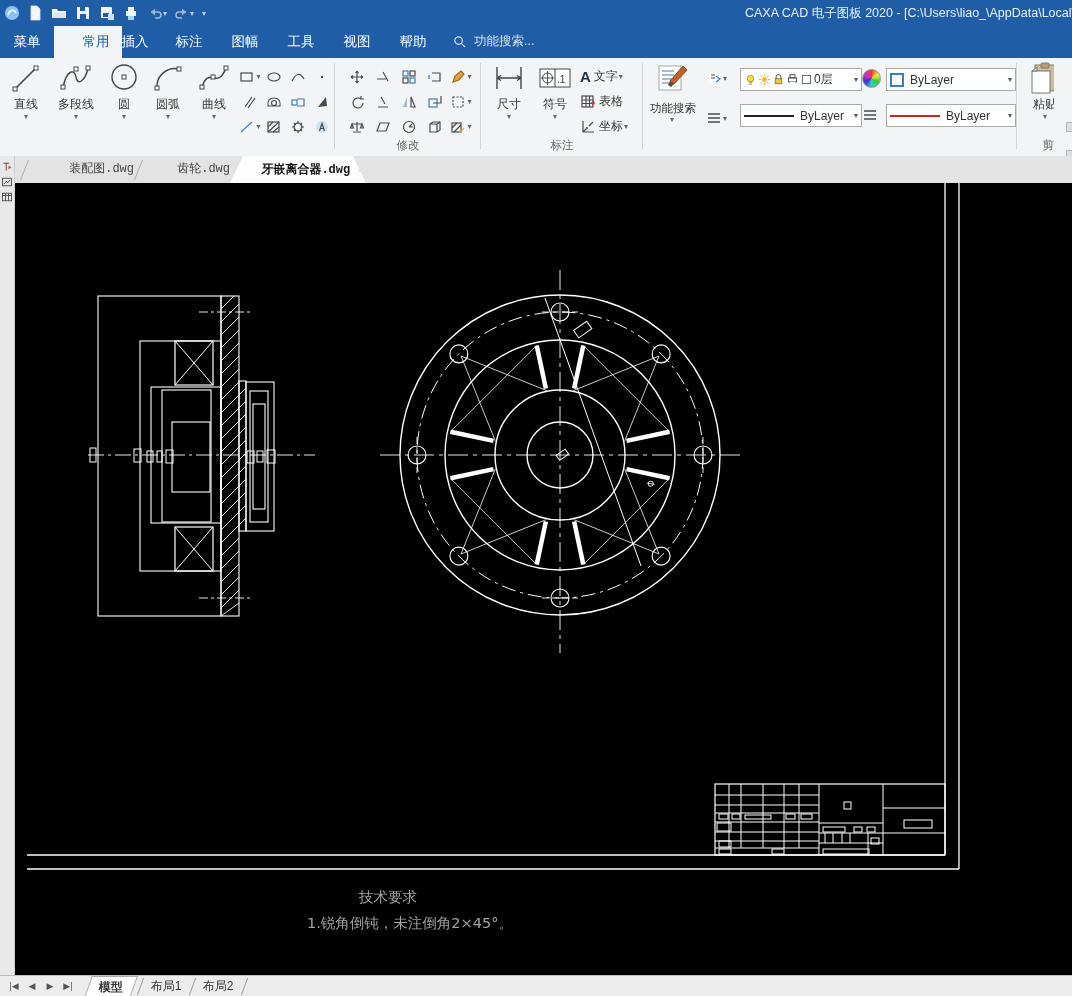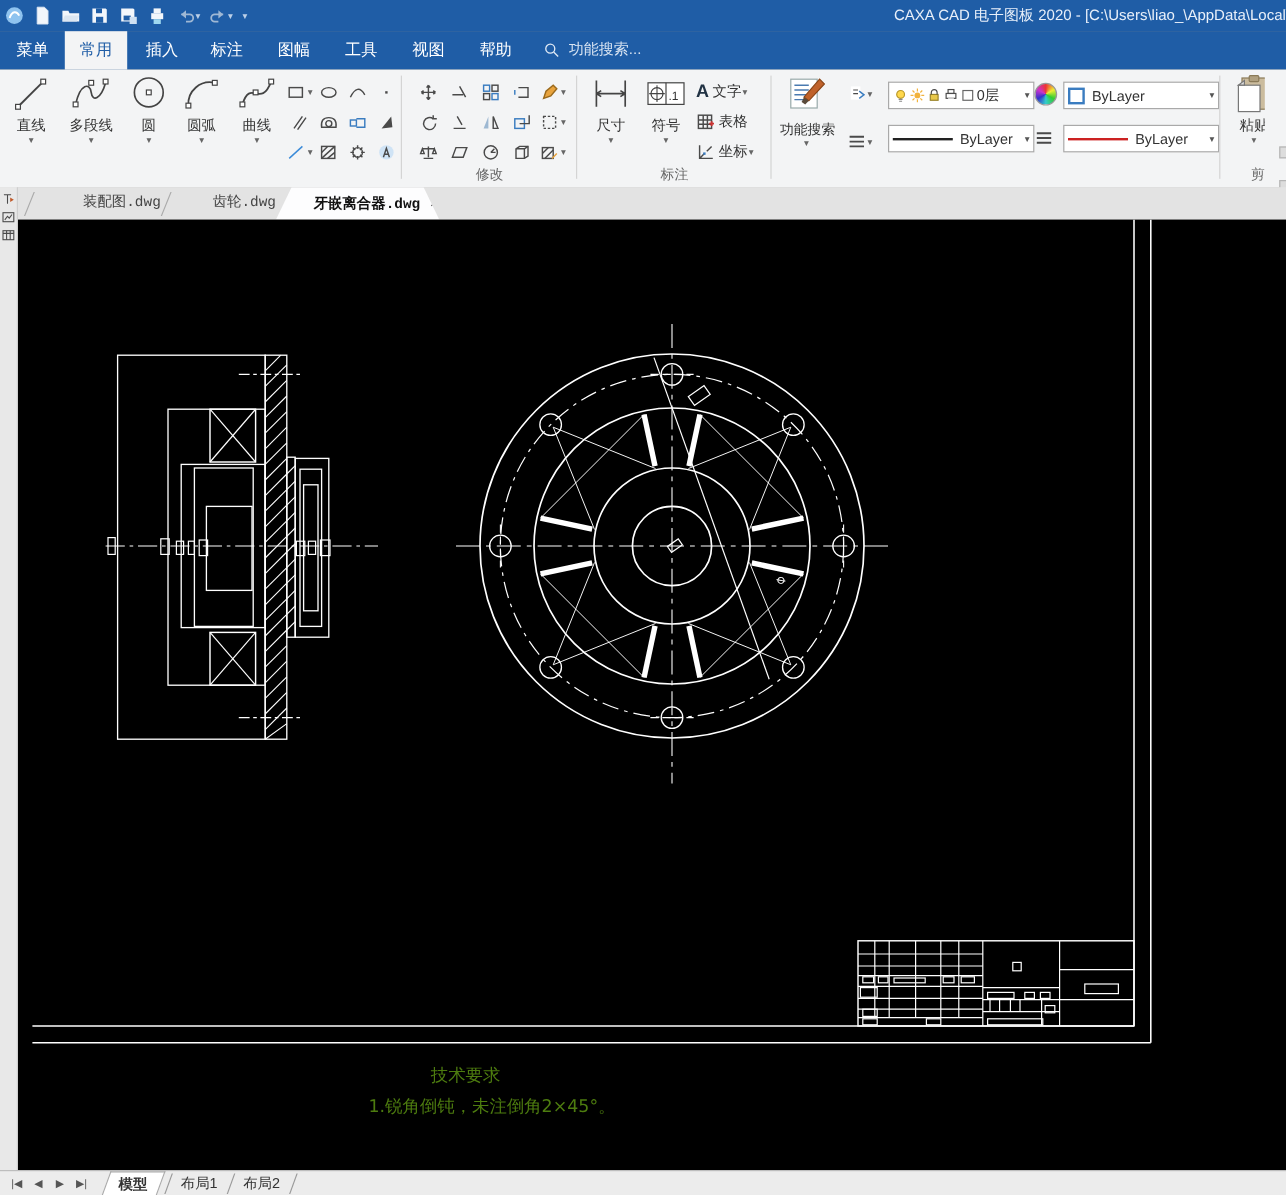--- a/index.html
+++ b/index.html
@@ -9,21 +9,21 @@
   
   #titlebar{position:absolute;left:0;top:0;width:1072px;height:26px;background:#1f5da6;}
   .qa{position:absolute;top:4px;width:17px;height:17px;display:flex;align-items:center;justify-content:center;}
   .qa svg{width:16px;height:16px;}
   .qadd{position:absolute;top:9px;font-size:8px;color:#bcd0e8;}
   #win-title{position:absolute;left:745px;top:0;height:26px;line-height:26px;color:#e9f0fa;
              font-size:12.5px;white-space:nowrap;overflow:hidden;width:327px;}
   
   #menubar{position:absolute;left:0;top:26px;width:1072px;height:32px;background:#1f5da6;}
   .mtab{position:absolute;top:0;height:32px;line-height:32px;text-align:center;color:#fff;font-size:13.5px;cursor:default;}
-  .mtab.active{background:#f3f4f5;color:#1f5da6;}
+  .mtab.active{background:#f3f4f5;color:#1f5da6;padding-left:16px;}
   #msearch{position:absolute;left:452px;top:7px;display:flex;align-items:center;gap:7px;color:#d8e4f2;font-size:12.5px;}
   #msearch .ic{width:15px;height:15px;display:inline-block;}
   
   #ribbon{position:absolute;left:0;top:58px;width:1072px;height:98px;background:#f3f4f5;border-bottom:1px solid #c9c9c9;}
   .vsep{position:absolute;top:5px;height:86px;width:1px;background:#d4d4d4;}
   .grp{position:absolute;top:0;height:98px;}
   .glbl{position:absolute;bottom:3px;width:100%;text-align:center;font-size:11.5px;color:#666;}
   .bigbtn{position:absolute;top:3px;display:flex;flex-direction:column;align-items:center;cursor:default;}
   .bigbtn svg.bi{width:34px;height:34px;}
   .blbl{font-size:12px;color:#333;margin-top:1px;white-space:nowrap;}
@@ -48,21 +48,21 @@
   .dtab{position:absolute;top:0;height:27px;line-height:27px;font-size:12px;color:#444;text-align:right;font-family:Liberation Mono, monospace;}
   .dtab.active{background:#fdfdfe;color:#111;font-weight:bold;
                clip-path:polygon(13px 0,calc(100% - 13px) 0,100% 100%,0 100%);}
   .dsep{position:absolute;top:4px;height:20px;width:1px;background:#aaa;transform:skewX(-22deg);}
   .dclose{font-weight:normal;color:#555;margin-left:8px;font-size:13px;}
   
   #main{position:absolute;left:0;top:183px;width:1072px;height:792px;background:#000;}
   #leftstrip{position:absolute;left:0;top:-27px;width:14px;height:819px;background:#e8e8e8;border-right:1px solid #cfcfcf;}
   .stripic{position:absolute;left:1px;width:12px;height:12px;}
   #cad{position:absolute;left:14px;top:0;width:1058px;height:792px;}
-  #techreq{position:absolute;left:307px;top:701px;color:#4d7c0f;font-size:14.5px;line-height:26px;
+  #techreq{position:absolute;left:307px;top:701px;color:#a3a3a3;font-size:14.5px;line-height:26px;
            font-family:"DejaVu Sans","Liberation Sans",sans-serif;white-space:nowrap;}
   #techreq .trt{margin-left:52px;}
   
   #bottombar{position:absolute;left:0;top:975px;width:1072px;height:21px;background:#ececec;border-top:1px solid #bdbdbd;}
   .bnav{position:absolute;top:0;height:21px;line-height:21px;font-size:9px;color:#555;text-align:center;width:16px;}
   .btab{position:absolute;top:0;height:21px;line-height:21px;font-size:12px;color:#333;text-align:center;}
   .btab.active{background:#fff;font-weight:bold;transform:skewX(-20deg);border:1px solid #aaa;border-bottom:none;}
   .btab.active>span{display:inline-block;transform:skewX(20deg);}
   .bsep{position:absolute;top:2px;height:17px;width:1px;background:#999;transform:skewX(-20deg);}
   .cutmark{position:absolute;width:8px;height:8px;border:1px solid #b5b5b5;background:#ddd;}

